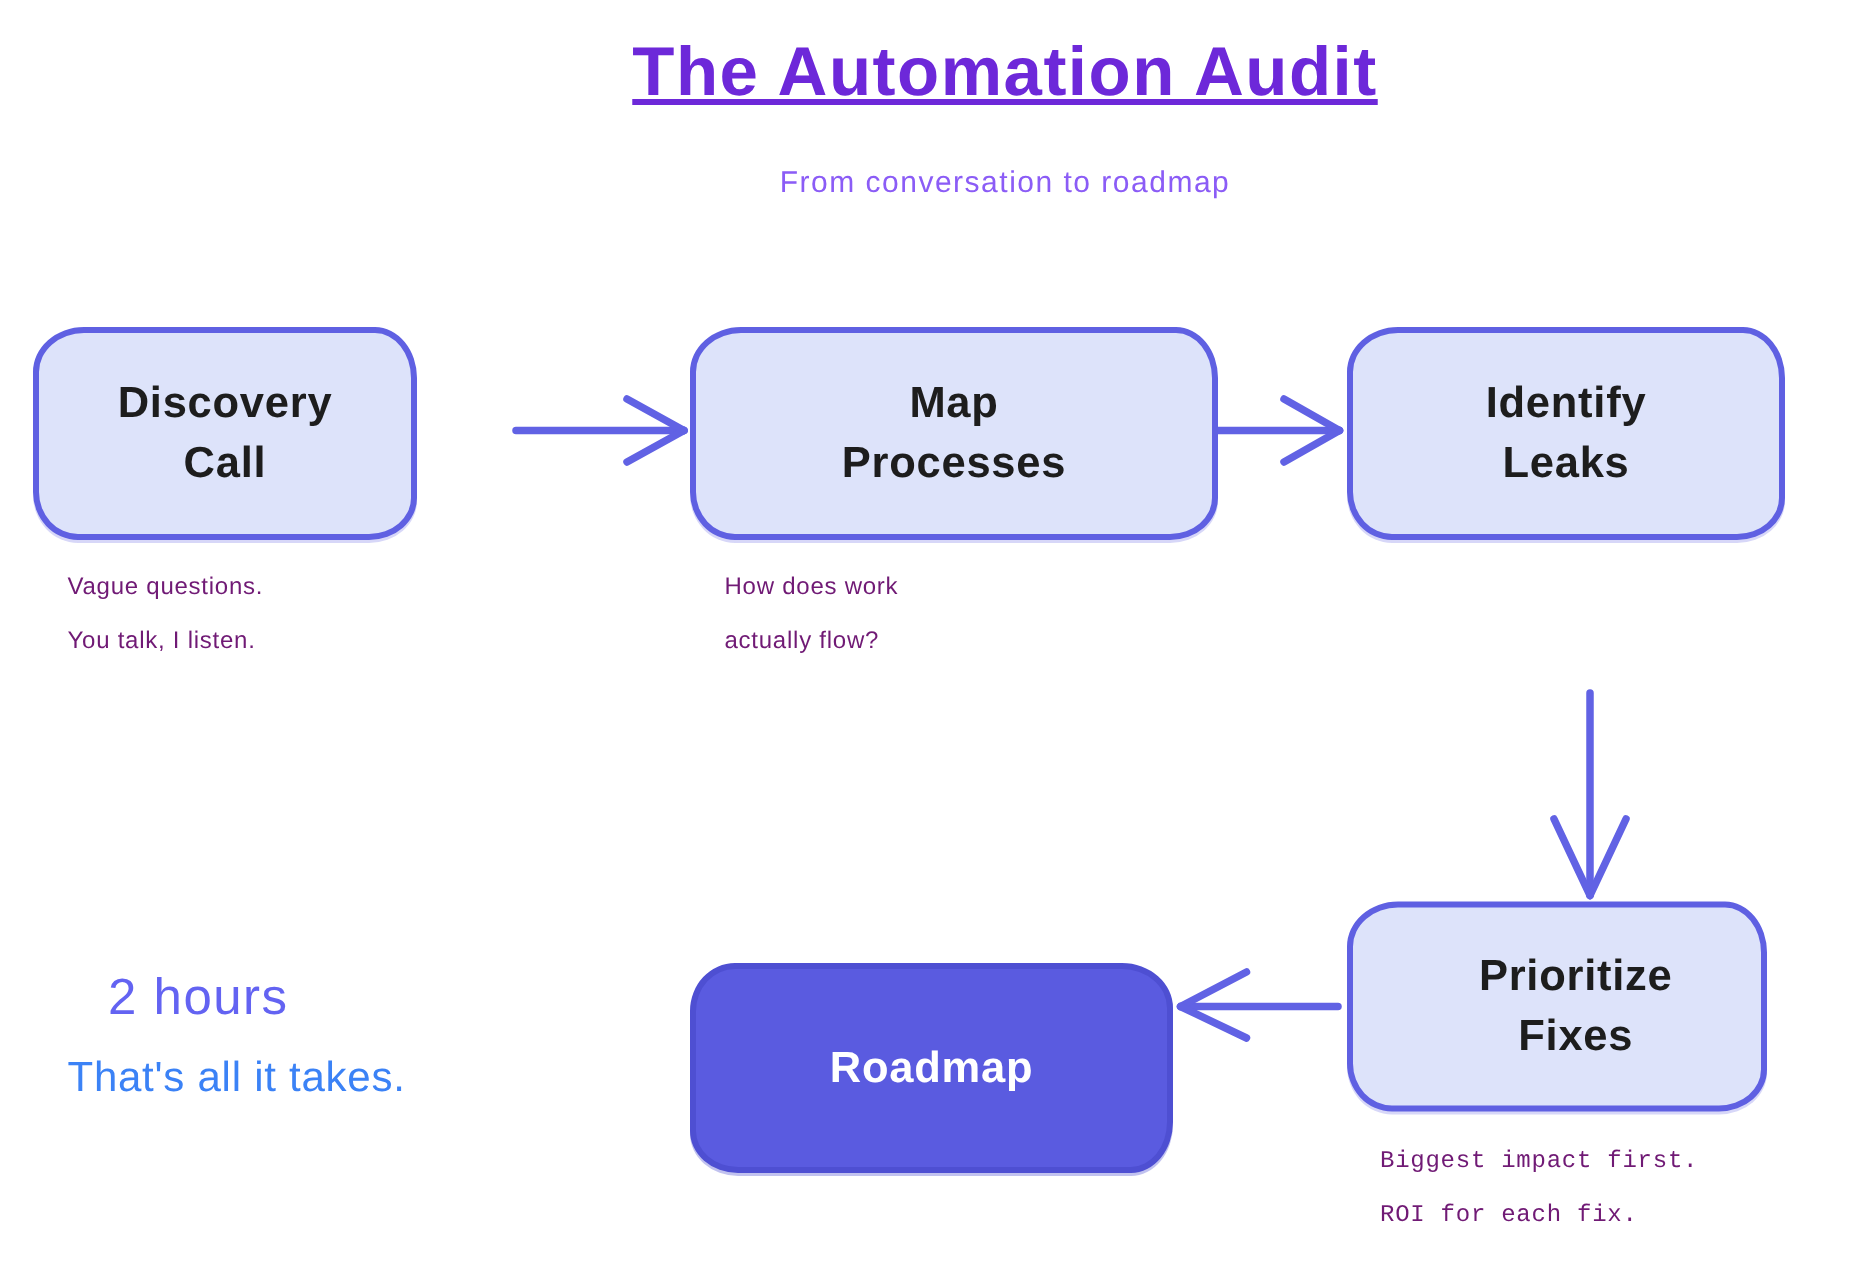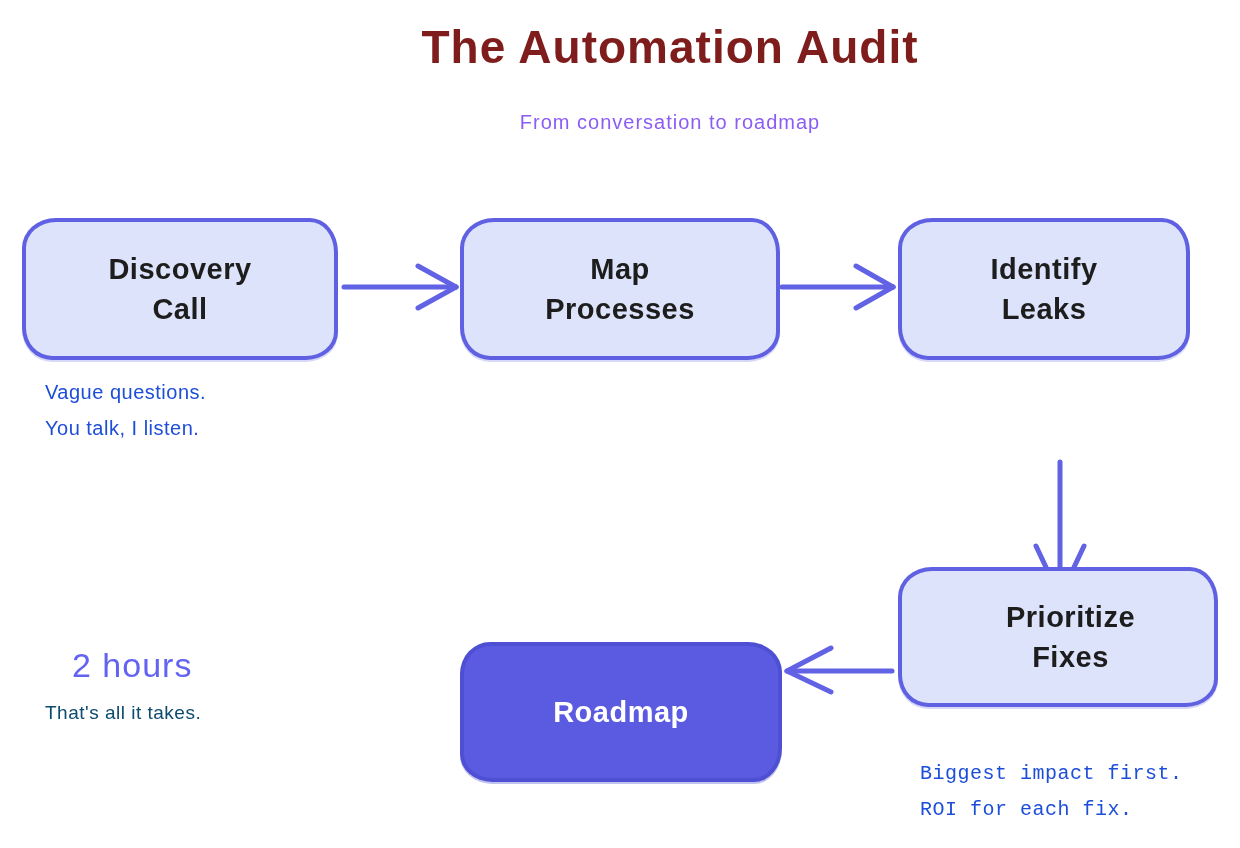--- a/index.html
+++ b/index.html
@@ -16,22 +16,23 @@
     overflow: hidden;
   }
   .title {
     position: absolute;
     left: 670px;
     top: 20px;
     transform: translateX(-50%);
     font-size: 46px;
     font-weight: 700;
     letter-spacing: 1px;
-    color: #7f1d1d;
+    color: #6d28d9;
     white-space: nowrap;
+    text-decoration: underline;
   }
   .subtitle {
     position: absolute;
     left: 670px;
     top: 111px;
     transform: translateX(-50%);
     font-size: 20px;
     color: #8b5cf6;
     letter-spacing: 1px;
     white-space: nowrap;
@@ -57,30 +58,30 @@
     box-shadow: 0 2px 0 rgba(95, 96, 226, 0.25);
   }
   .node.solid {
     background: #5a5be0;
     border: 4px solid #4e4fd2;
     color: #ffffff;
     border-radius: 30px 34px 28px 32px / 32px 30px 34px 28px;
     box-shadow: 0 2px 0 rgba(78, 79, 210, 0.35);
     margin-top: 41px;
   }
-  .n-discovery  { left: 22px;  top: 218px; width: 316px; height: 142px; }
-  .n-map        { left: 460px; top: 218px; width: 320px; height: 142px; }
+  .n-discovery  { left: 22px;  top: 218px; width: 256px; height: 142px; }
+  .n-map        { left: 460px; top: 218px; width: 352px; height: 142px; }
   .n-identify   { left: 898px; top: 218px; width: 292px; height: 142px; }
-  .n-prioritize { left: 898px; top: 567px; width: 320px; height: 140px; padding-left: 25px; }
+  .n-prioritize { left: 898px; top: 601px; width: 280px; height: 140px; padding-left: 25px; }
   .n-roadmap    { left: 460px; top: 601px; width: 322px; height: 140px; }
   .caption {
     position: absolute;
-    font-size: 20px;
+    font-size: 16px;
     line-height: 36px;
-    color: #1d4ed8;
+    color: #701a75;
     letter-spacing: 0.5px;
     white-space: pre-line;
   }
   .cap-discovery  { left: 45px;  top: 374px; }
   .cap-map        { left: 483px; top: 374px; }
   .cap-identify   { left: 916px; top: 374px; }
   .cap-prioritize { left: 920px; top: 756px; font-family: Liberation Mono, monospace; }
   .cap-roadmap    { left: 465px; top: 756px; }
   .badge-value {
     position: absolute;
@@ -88,22 +89,22 @@
     top: 646px;
     font-size: 34px;
     font-weight: 400;
     letter-spacing: 1px;
     color: #6363f2;
   }
   .badge-caption {
     position: absolute;
     left: 45px;
     top: 702px;
-    font-size: 19px;
-    color: #0c4a6e;
+    font-size: 28px;
+    color: #3b82f6;
     letter-spacing: 0.5px;
   }
   .arrow-layer {
     position: absolute;
     left: 0;
     top: 0;
     width: 1240px;
     height: 848px;
     pointer-events: none;
   }
@@ -160,19 +161,21 @@
   <div class="node light n-prioritize">
     <span>Prioritize
 Fixes</span>
   </div>
   <div class="node solid n-roadmap">
     <span>Roadmap</span>
   </div>
 
   <div class="caption cap-discovery">Vague questions.
 You talk, I listen.</div>
+  <div class="caption cap-map">How does work
+actually flow?</div>
   <div class="caption cap-prioritize">Biggest impact first.
 ROI for each fix.</div>
 
   <div class="badge-value">2 hours</div>
   <div class="badge-caption">That's all it takes.</div>
 
 </div>
 
 </body></html>

